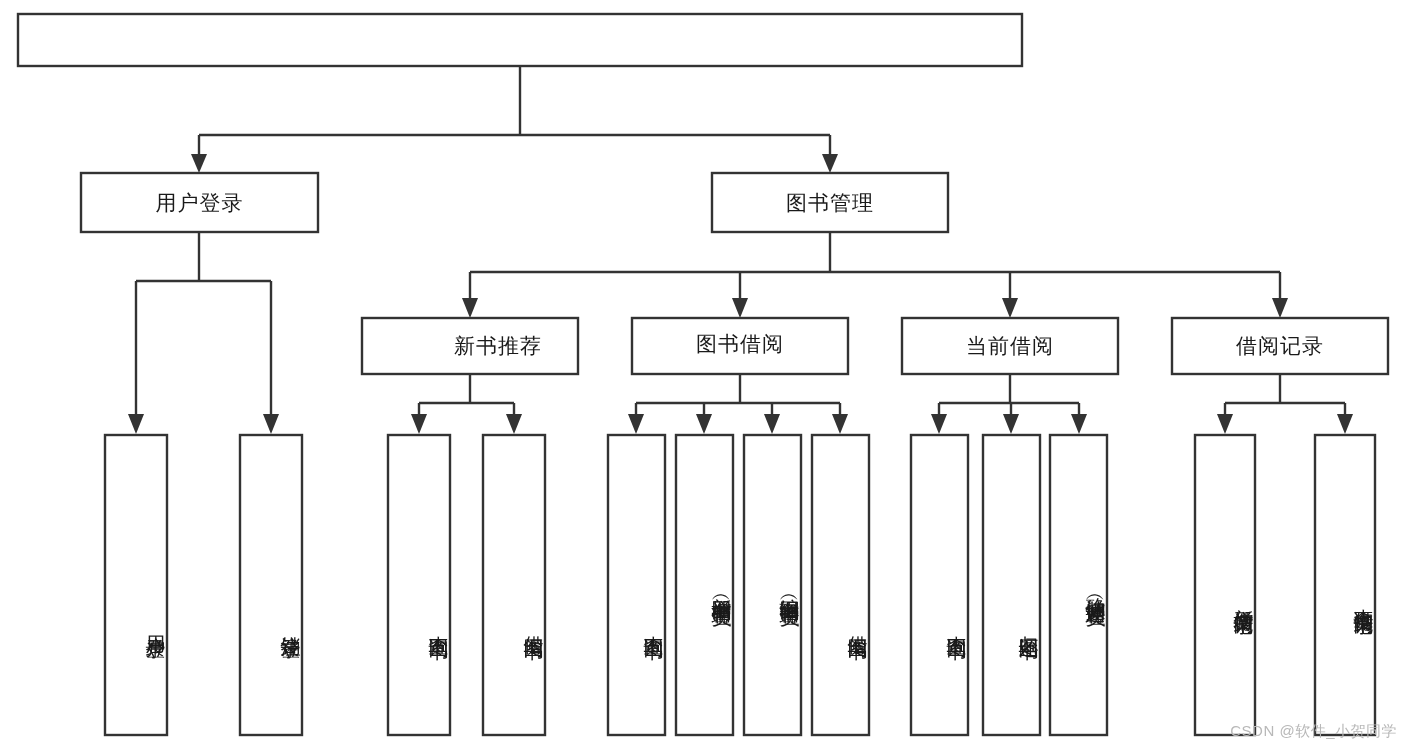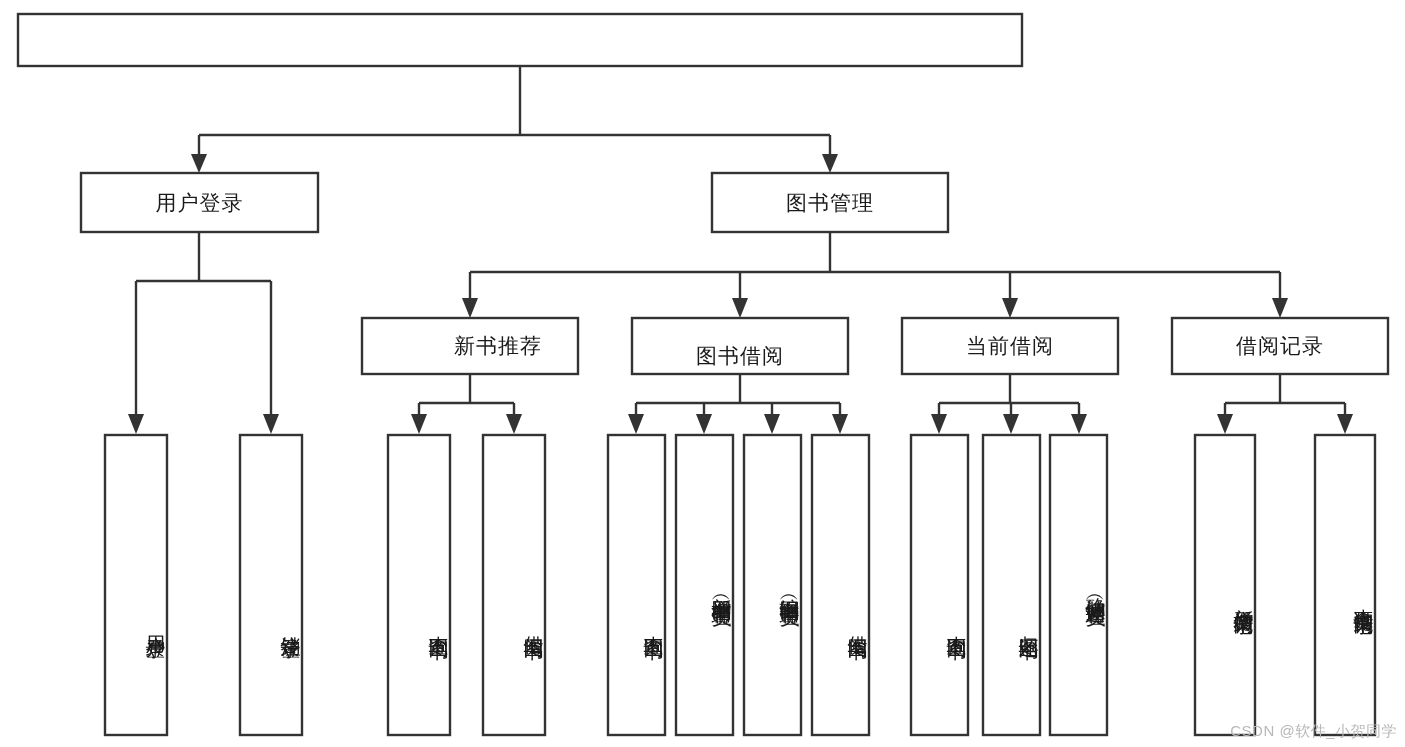--- a/index.html
+++ b/index.html
@@ -173,21 +173,21 @@
       <rect class="node-rect" x="1195" y="435" width="60" height="300"></rect>
       <rect class="node-rect" x="1315" y="435" width="60" height="300"></rect>
     </g>
   </svg>
 
 
   <div class="horiz-label-box" style="left:81px; top:173px; width:237px; height:59px;">用户登录</div>
   <div class="horiz-label-box" style="left:712px; top:173px; width:236px; height:59px;font-family:Liberation Mono, monospace;">图书管理</div>
 
   <div class="horiz-label-box" style="left:362px; top:318px; width:216px; height:56px;margin-left:28px;">新书推荐</div>
-  <div class="horiz-label-box" style="left:632px; top:328px; width:216px; height:56px;text-align:right;">图书借阅</div>
+  <div class="horiz-label-box" style="left:632px; top:316px; width:216px; height:56px;text-align:right;">图书借阅</div>
   <div class="horiz-label-box" style="left:902px; top:318px; width:216px; height:56px;text-align:center;">当前借阅</div>
   <div class="horiz-label-box" style="left:1172px; top:318px; width:216px; height:56px;text-align:center;">借阅记录</div>
 
   <div class="vert-label-box" style="left:105px; top:510px; width:62px; height:225px;">用户登录</div>
   <div class="vert-label-box" style="left:240px; top:510px; width:62px; height:225px;">注销登录</div>
   <div class="vert-label-box" style="left:388px; top:510px; width:62px; height:225px;">查询图书</div>
   <div class="vert-label-box" style="left:483px; top:510px; width:62px; height:225px;">借阅图书</div>
 
   <div class="vert-label-box" style="left:608px; top:510px; width:57px; height:225px;">查询图书</div>
   <div class="vert-label-box" style="left:676px; top:443px; width:57px; height:292px;">新增图书（管理员）</div>

